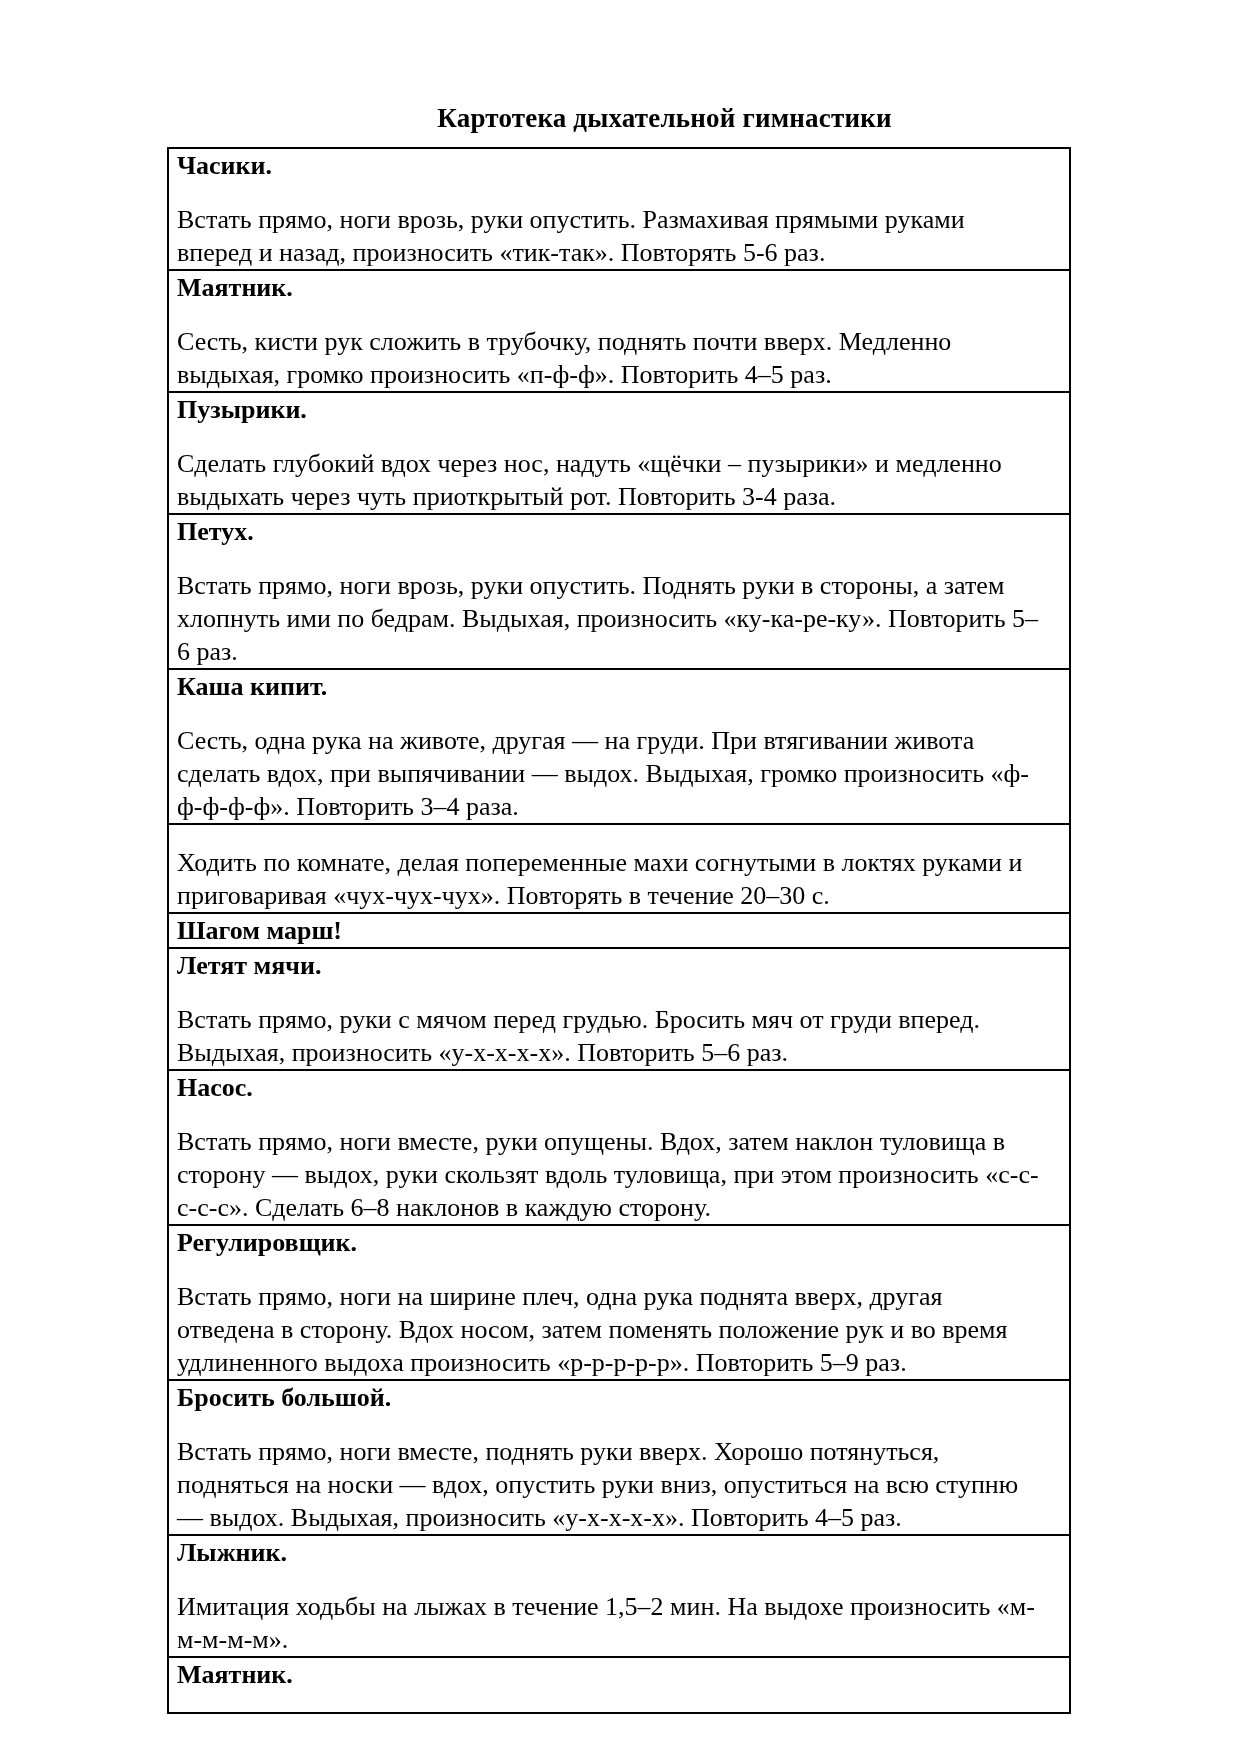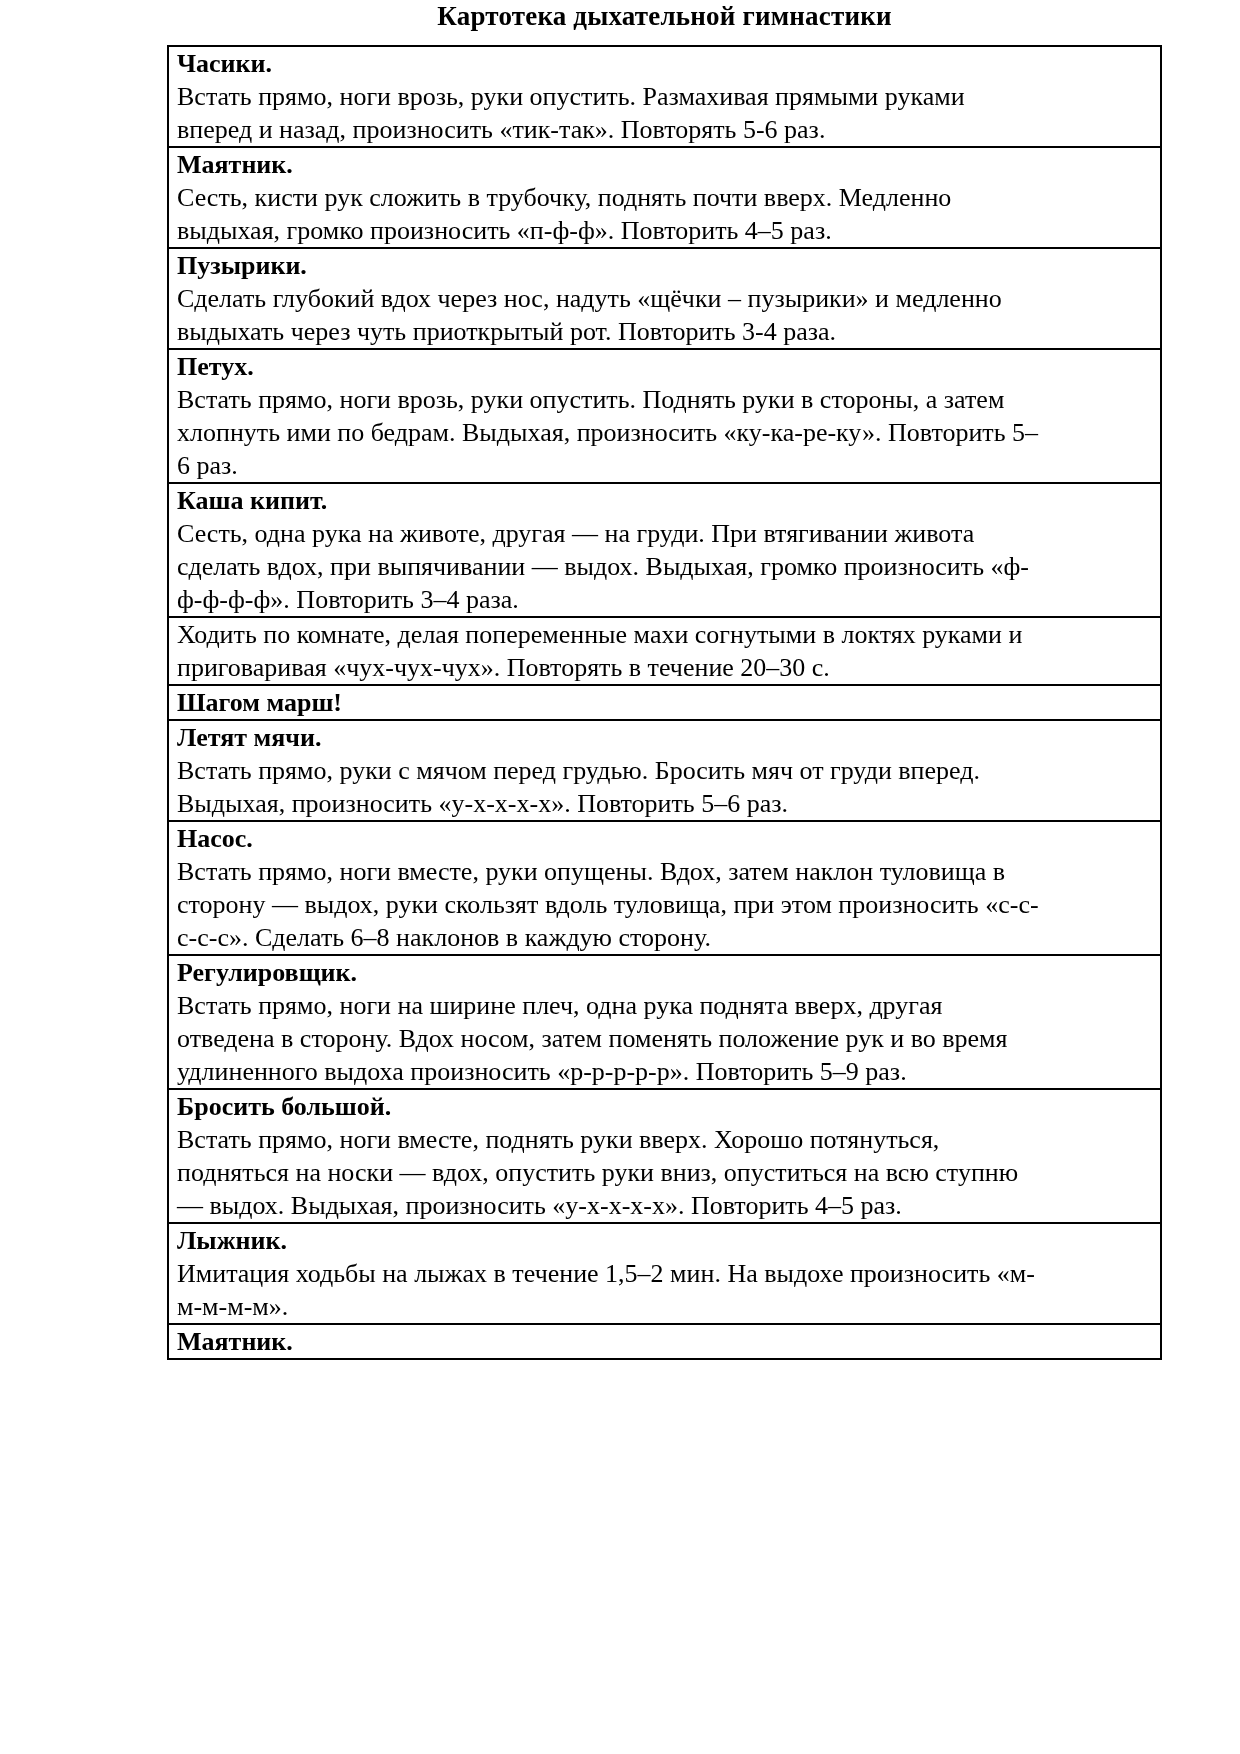--- a/index.html
+++ b/index.html
@@ -8,52 +8,54 @@
     background: #ffffff;
     color: #000000;
   }
   body {
     width: 1240px;
     height: 1754px;
     font-family: "Liberation Serif", "DejaVu Serif", serif;
     overflow: hidden;
   }
   .page {
+    padding-top: 102px;
     border-radius: 14px;
   }
   .doc-title {
     width: 995px;
     margin-left: 167px;
     text-align: center;
     font-weight: bold;
     font-size: 27px;
     line-height: 33px;
     letter-spacing: 0.2px;
   }
   .card-table {
     box-sizing: border-box;
-    width: 995px;
+    width: 904px;
     margin: 12px 0 0 167px;
     border: 2px solid #000000;
     background: #ffffff;
   }
   .card {
     border-bottom: 2px solid #000000;
     padding: 0 12px 0 8px;
     font-size: 26px;
     line-height: 33px;
   }
   .card:last-child {
     border-bottom: none;
   }
   .card-title {
     font-weight: bold;
   }
   .card-body {
     white-space: pre-line;
+    margin-top: 21px;
   }
 </style>
 </head>
 <body>
 
 <div class="page">
 
   <div class="doc-title">Картотека дыхательной гимнастики</div>
 
   <div class="card-table">

